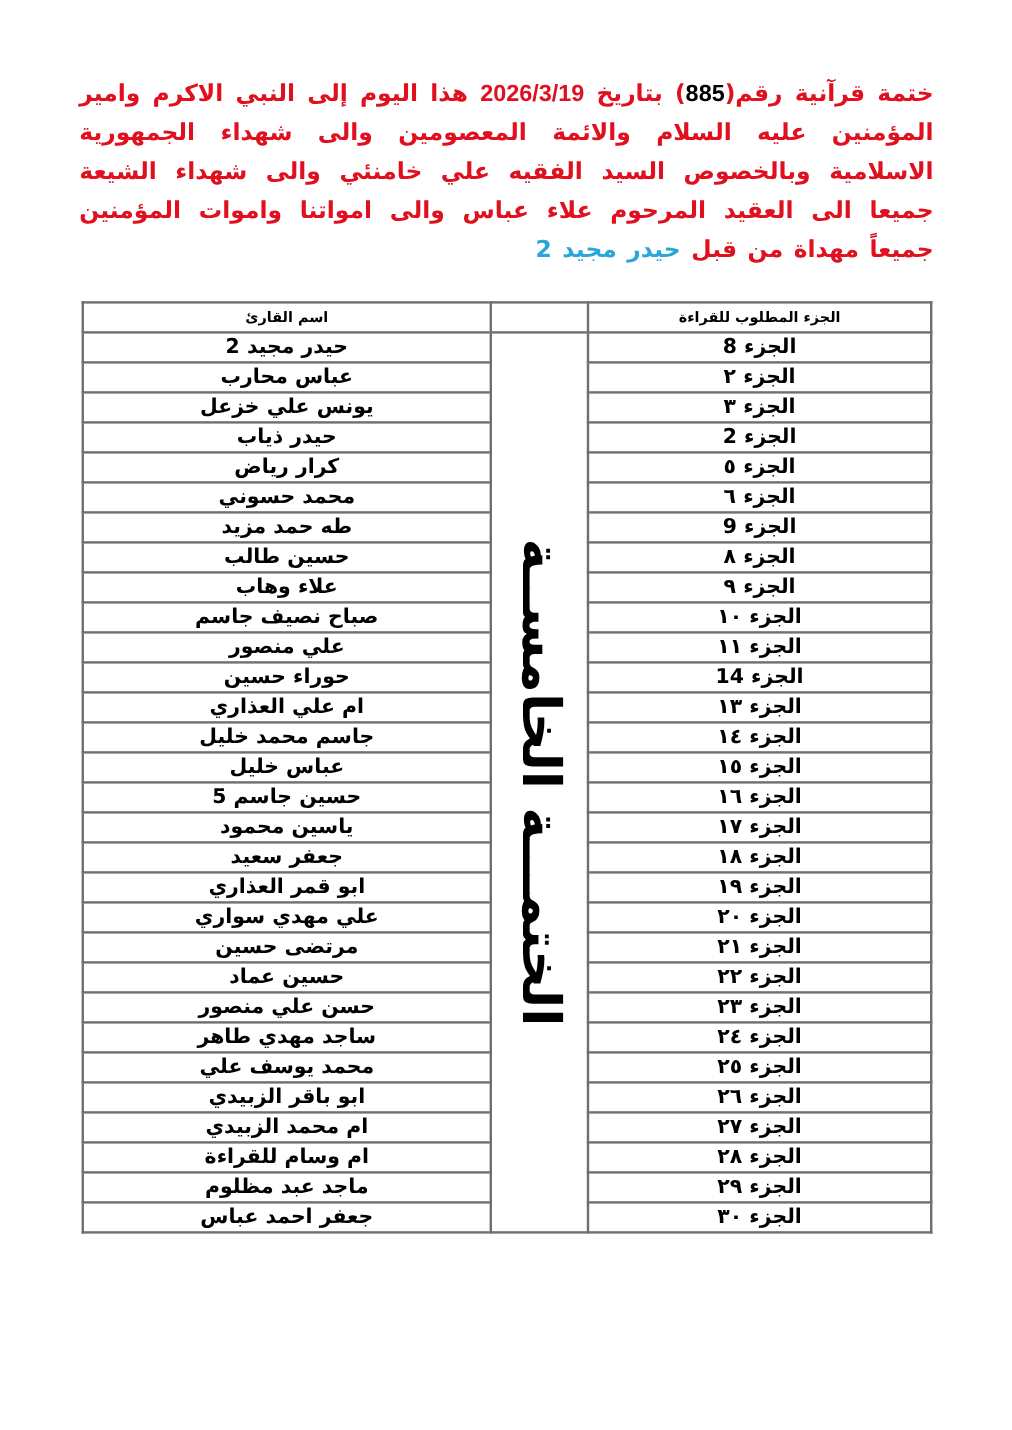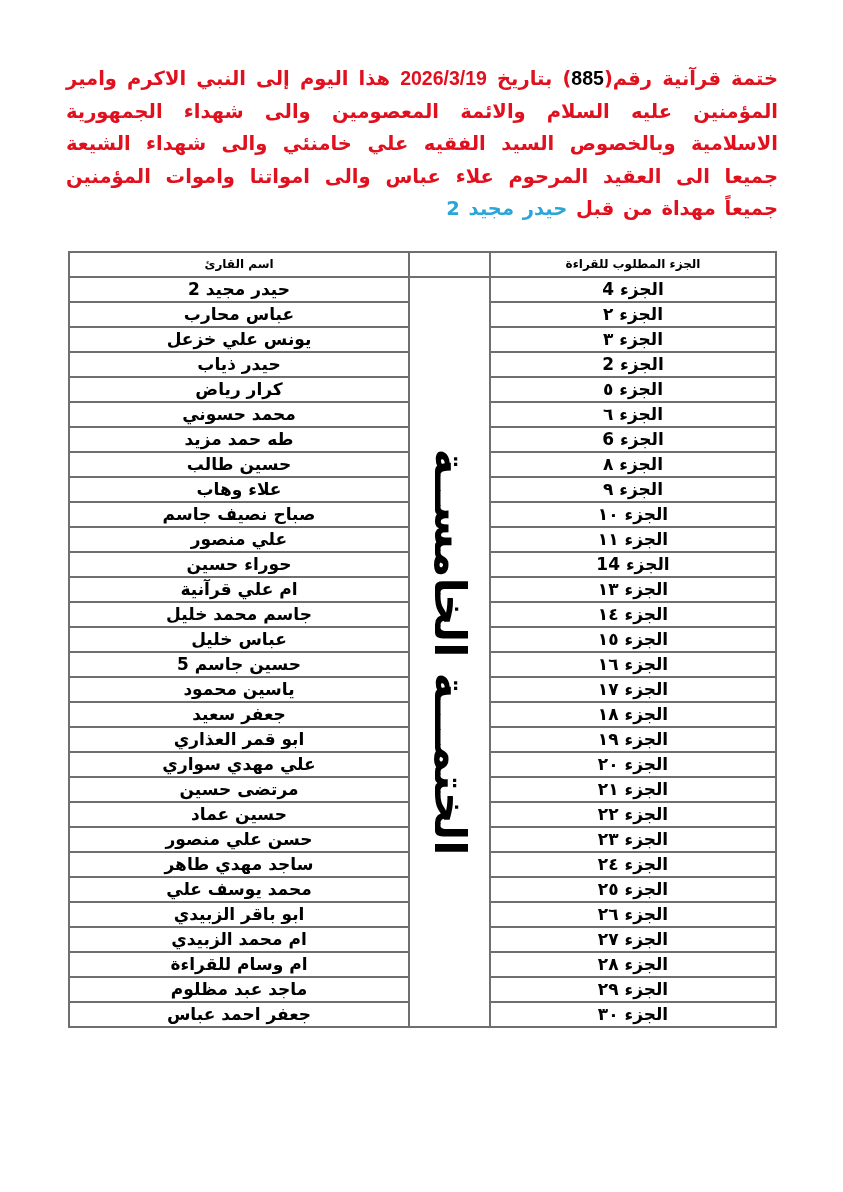--- a/index.html
+++ b/index.html
@@ -79,21 +79,21 @@
     </colgroup>
     <thead>
       <tr>
         <th>الجزء المطلوب للقراءة</th>
         <th></th>
         <th>اسم القارئ</th>
       </tr>
     </thead>
     <tbody id="rows">
         <tr>
-          <td>الجزء 4</td>
+          <td>الجزء 8</td>
           <td class="mid-cell" rowspan="30">
             <div class="vertical-title">الختمـــة الخامســة</div>
           </td>
           <td>حيدر مجيد 2</td>
         </tr>
         <tr>
           <td>الجزء ٢</td>
           <td>عباس محارب</td>
         </tr>
         <tr>
@@ -106,21 +106,21 @@
         </tr>
         <tr>
           <td>الجزء ٥</td>
           <td>كرار رياض</td>
         </tr>
         <tr>
           <td>الجزء ٦</td>
           <td>محمد حسوني</td>
         </tr>
         <tr>
-          <td>الجزء 6</td>
+          <td>الجزء 9</td>
           <td>طه حمد مزيد</td>
         </tr>
         <tr>
           <td>الجزء ٨</td>
           <td>حسين طالب</td>
         </tr>
         <tr>
           <td>الجزء ٩</td>
           <td>علاء وهاب</td>
         </tr>
@@ -131,21 +131,21 @@
         <tr>
           <td>الجزء ١١</td>
           <td>علي منصور</td>
         </tr>
         <tr>
           <td>الجزء 14</td>
           <td>حوراء حسين</td>
         </tr>
         <tr>
           <td>الجزء ١٣</td>
-          <td>ام علي قرآنية</td>
+          <td>ام علي العذاري</td>
         </tr>
         <tr>
           <td>الجزء ١٤</td>
           <td>جاسم محمد خليل</td>
         </tr>
         <tr>
           <td>الجزء ١٥</td>
           <td>عباس خليل</td>
         </tr>
         <tr>

